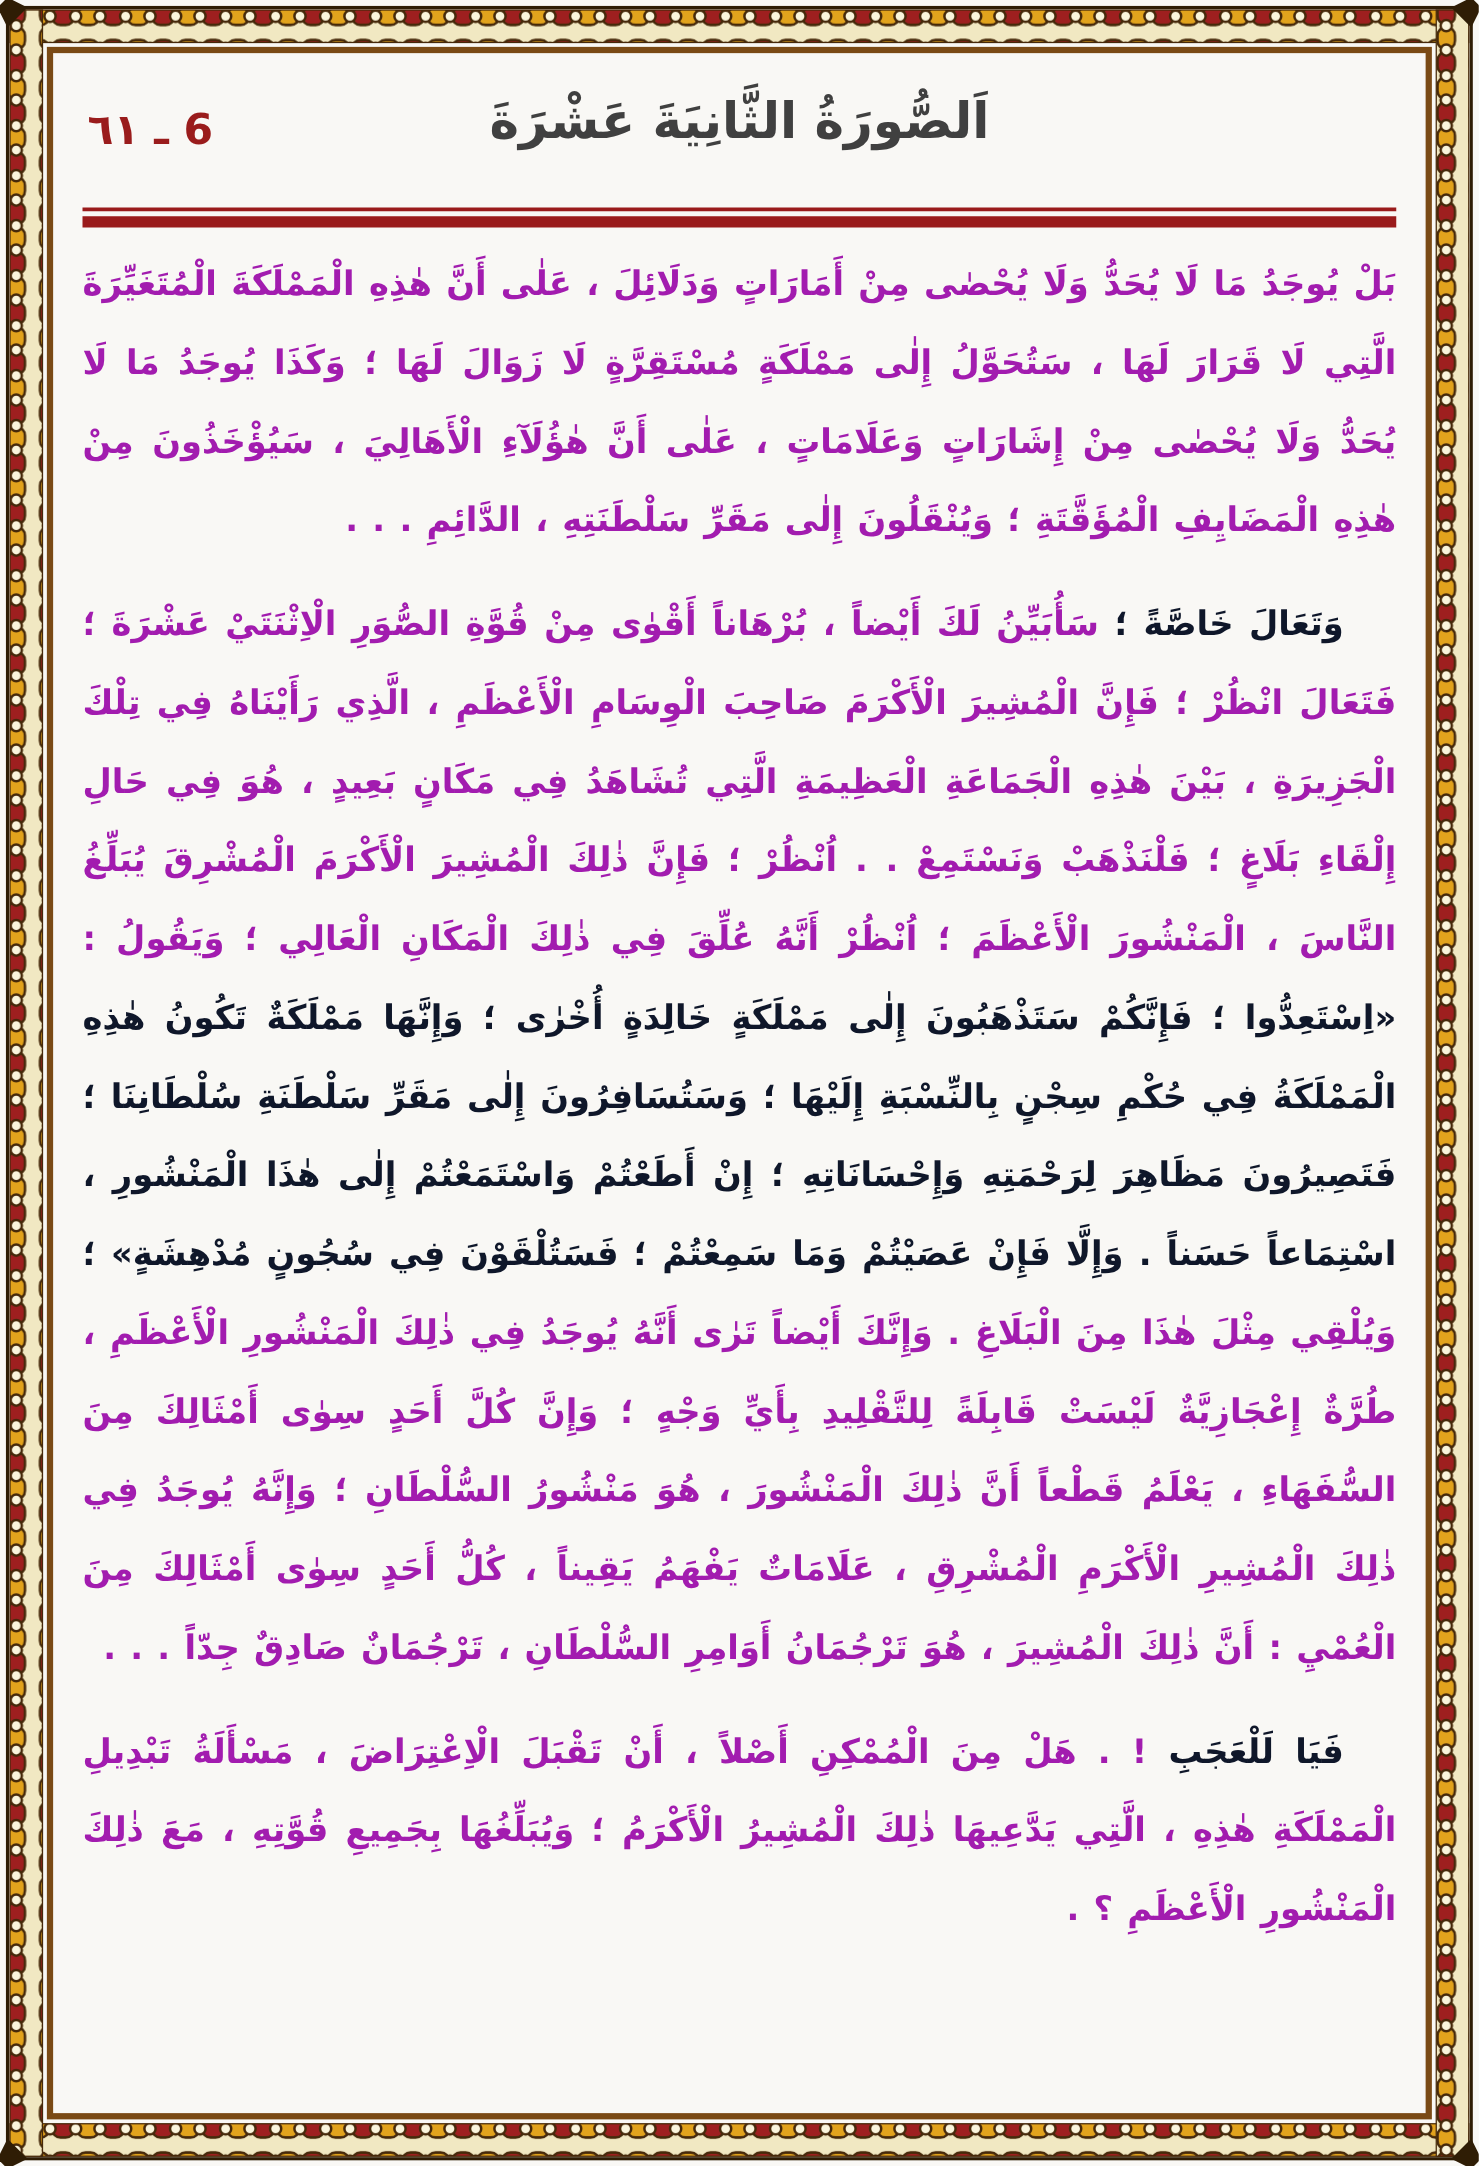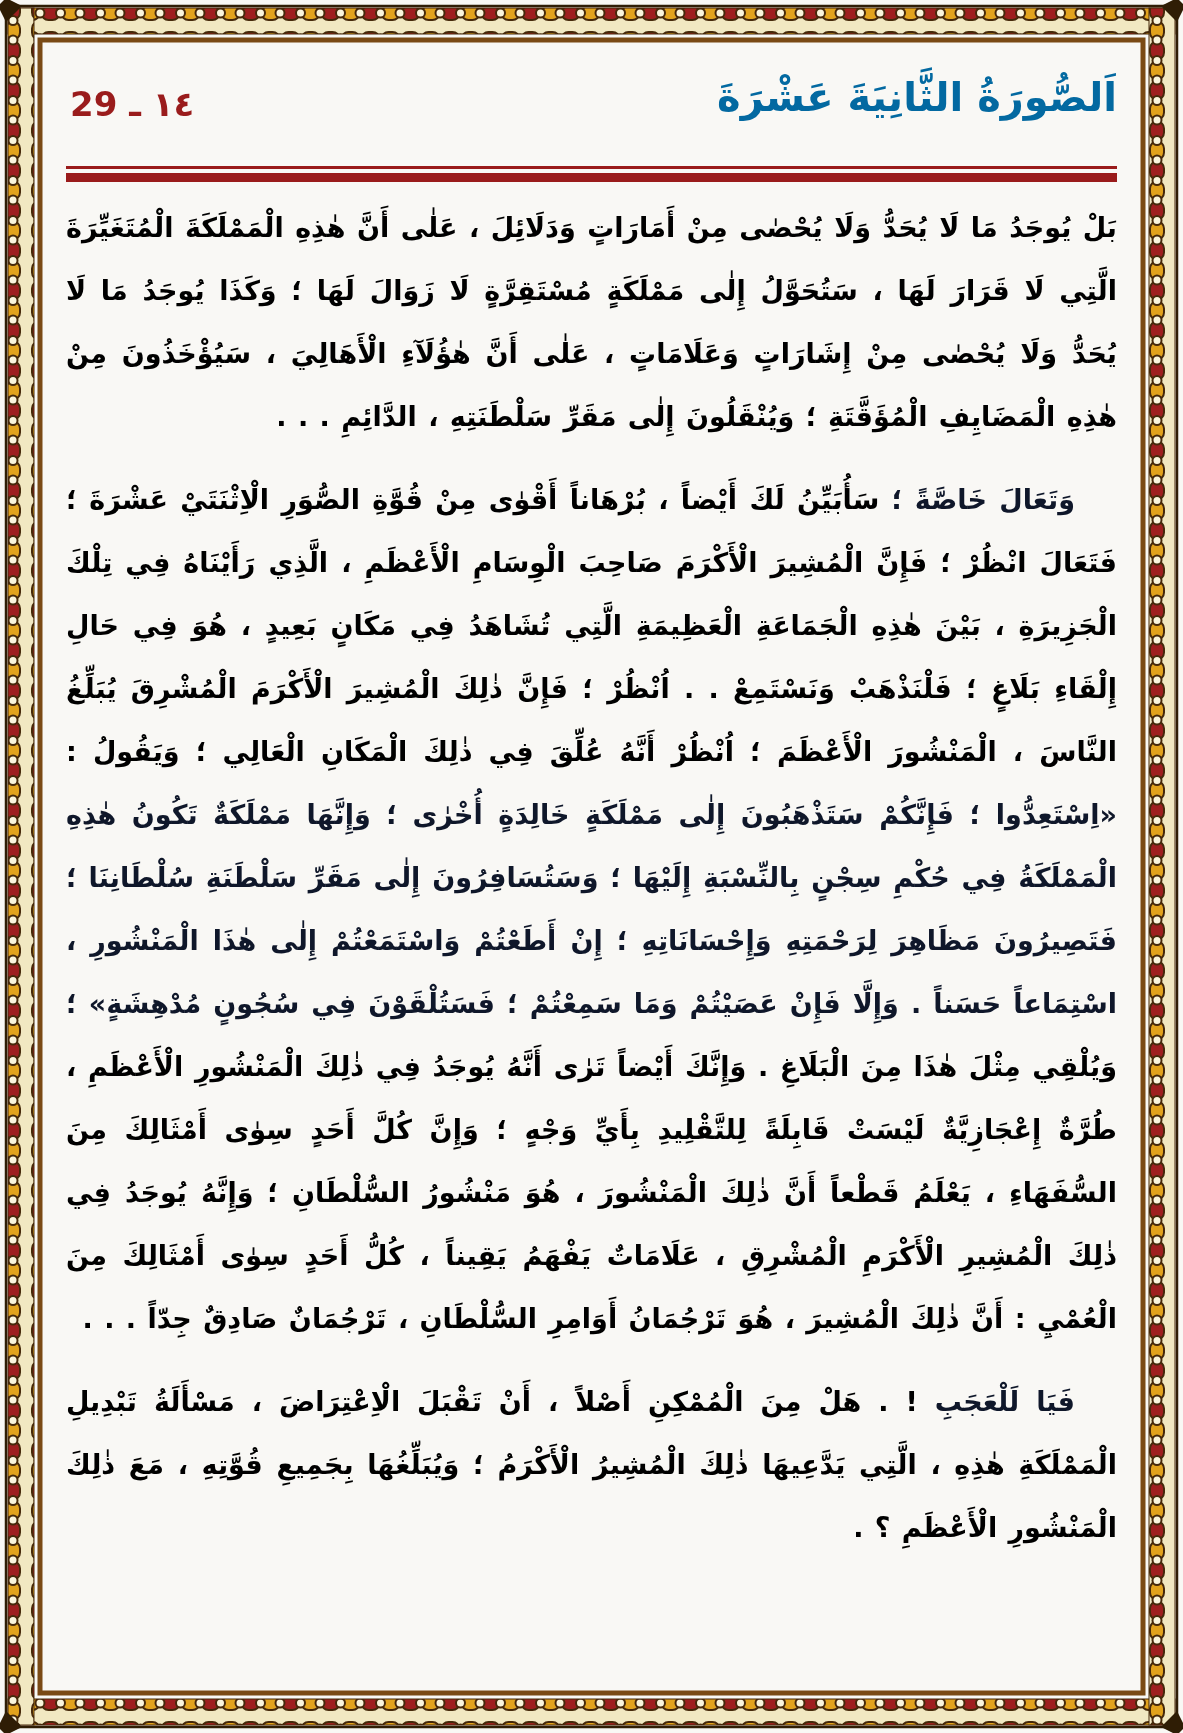--- a/index.html
+++ b/index.html
@@ -39,22 +39,22 @@
     top: 28px;
     color: #9a1c1c;
     font-size: 34px;
     font-weight: bold;
     direction: rtl;
     letter-spacing: 2px;
   }
   .page-title {
     margin: 0;
     padding-top: 18px;
-    text-align: right;
-    color: #0369a1;
+    text-align: center;
+    color: #404040;
     font-size: 40px;
     font-weight: bold;
   }
   .rule-thin  { height: 3px;  background: #9a1b1b; margin-top: 14px; }
   .rule-thick { height: 9px;  background: #9a1b1b; margin-top: 4px; }
   .body-text {
     margin-top: 14px;
     direction: rtl;
     text-align: justify;
     font-size: 27px;
@@ -62,21 +62,21 @@
     line-height: 63px;
     color: #161616;
     word-spacing: 2px;
   }
   .body-text p { margin: 0; }
   .body-text p + p { margin-top: 20px; }
   .indent-sm  { text-indent: 42px; }
   .indent-md  { text-indent: 56px; }
   .indent-lg  { text-indent: 120px; }
   .run-red   { color: #0f172a; }
-  .run-black { color: #000000; }
+  .run-black { color: #a21caf; }
 </style>
 </head>
 <body>
 
 <div class="page">
 
   <svg class="border-svg" width="1183" height="1733" viewBox="0 0 1183 1733" xmlns="http://www.w3.org/2000/svg">
     <defs>
       <pattern id="chainH" width="40" height="26" patternUnits="userSpaceOnUse">
         <rect width="40" height="26" fill="#f1e8c2"></rect>
@@ -107,21 +107,21 @@
 
     <path d="M6 22 L22 6 L6 -2 L-2 6 Z" fill="#2f1d05"></path>
     <path d="M1161 6 L1177 22 L1185 6 L1177 -2 Z" fill="#2f1d05"></path>
     <path d="M6 1711 L22 1727 L6 1735 L-2 1727 Z" fill="#2f1d05"></path>
     <path d="M1161 1727 L1177 1711 L1185 1727 L1177 1735 Z" fill="#2f1d05"></path>
   </svg>
 
   <div class="content">
 
     <header class="page-header">
-      <div class="page-number">١٤ ـ 29</div>
+      <div class="page-number">6 ـ ٦١</div>
       <h1 class="page-title">اَلصُّورَةُ الثَّانِيَةَ عَشْرَةَ</h1>
     </header>
 
     <div class="rule-thin"></div>
     <div class="rule-thick"></div>
 
     <div class="body-text">
       <p><span class="run-black">بَلْ يُوجَدُ مَا لَا يُحَدُّ وَلَا يُحْصٰى مِنْ أَمَارَاتٍ وَدَلَائِلَ ، عَلٰى أَنَّ هٰذِهِ الْمَمْلَكَةَ الْمُتَغَيِّرَةَ الَّتِي لَا قَرَارَ لَهَا ، سَتُحَوَّلُ إِلٰى مَمْلَكَةٍ مُسْتَقِرَّةٍ لَا زَوَالَ لَهَا ؛ وَكَذَا يُوجَدُ مَا لَا يُحَدُّ وَلَا يُحْصٰى مِنْ إِشَارَاتٍ وَعَلَامَاتٍ ، عَلٰى أَنَّ هٰؤُلَآءِ الْأَهَالِيَ ، سَيُؤْخَذُونَ مِنْ هٰذِهِ الْمَضَايِفِ الْمُؤَقَّتَةِ ؛ وَيُنْقَلُونَ إِلٰى مَقَرِّ سَلْطَنَتِهِ ، الدَّائِمِ . . .</span></p>
       <p class="indent-sm"><span class="run-red">وَتَعَالَ خَاصَّةً ؛ </span><span class="run-black">سَأُبَيِّنُ لَكَ أَيْضاً ، بُرْهَاناً أَقْوٰى مِنْ قُوَّةِ الصُّوَرِ الْاِثْنَتَيْ عَشْرَةَ ؛ فَتَعَالَ انْظُرْ ؛ فَإِنَّ الْمُشِيرَ الْأَكْرَمَ صَاحِبَ الْوِسَامِ الْأَعْظَمِ ، الَّذِي رَأَيْنَاهُ فِي تِلْكَ الْجَزِيرَةِ ، بَيْنَ هٰذِهِ الْجَمَاعَةِ الْعَظِيمَةِ الَّتِي تُشَاهَدُ فِي مَكَانٍ بَعِيدٍ ، هُوَ فِي حَالِ إِلْقَاءِ بَلَاغٍ ؛ فَلْنَذْهَبْ وَنَسْتَمِعْ . . اُنْظُرْ ؛ فَإِنَّ ذٰلِكَ الْمُشِيرَ الْأَكْرَمَ الْمُشْرِقَ يُبَلِّغُ النَّاسَ ، الْمَنْشُورَ الْأَعْظَمَ ؛ اُنْظُرْ أَنَّهُ عُلِّقَ فِي ذٰلِكَ الْمَكَانِ الْعَالِي ؛ وَيَقُولُ : </span><span class="run-red">«اِسْتَعِدُّوا ؛ فَإِنَّكُمْ سَتَذْهَبُونَ إِلٰى مَمْلَكَةٍ خَالِدَةٍ أُخْرٰى ؛ وَإِنَّهَا مَمْلَكَةٌ تَكُونُ هٰذِهِ الْمَمْلَكَةُ فِي حُكْمِ سِجْنٍ بِالنِّسْبَةِ إِلَيْهَا ؛ وَسَتُسَافِرُونَ إِلٰى مَقَرِّ سَلْطَنَةِ سُلْطَانِنَا ؛ فَتَصِيرُونَ مَظَاهِرَ لِرَحْمَتِهِ وَإِحْسَانَاتِهِ ؛ إِنْ أَطَعْتُمْ وَاسْتَمَعْتُمْ إِلٰى هٰذَا الْمَنْشُورِ ، اسْتِمَاعاً حَسَناً . وَإِلَّا فَإِنْ عَصَيْتُمْ وَمَا سَمِعْتُمْ ؛ فَسَتُلْقَوْنَ فِي سُجُونٍ مُدْهِشَةٍ» ؛ </span><span class="run-black">وَيُلْقِي مِثْلَ هٰذَا مِنَ الْبَلَاغِ . وَإِنَّكَ أَيْضاً تَرٰى أَنَّهُ يُوجَدُ فِي ذٰلِكَ الْمَنْشُورِ الْأَعْظَمِ ، طُرَّةٌ إِعْجَازِيَّةٌ لَيْسَتْ قَابِلَةً لِلتَّقْلِيدِ بِأَيِّ وَجْهٍ ؛ وَإِنَّ كُلَّ أَحَدٍ سِوٰى أَمْثَالِكَ مِنَ السُّفَهَاءِ ، يَعْلَمُ قَطْعاً أَنَّ ذٰلِكَ الْمَنْشُورَ ، هُوَ مَنْشُورُ السُّلْطَانِ ؛ وَإِنَّهُ يُوجَدُ فِي ذٰلِكَ الْمُشِيرِ الْأَكْرَمِ الْمُشْرِقِ ، عَلَامَاتٌ يَفْهَمُ يَقِيناً ، كُلُّ أَحَدٍ سِوٰى أَمْثَالِكَ مِنَ الْعُمْيِ : أَنَّ ذٰلِكَ الْمُشِيرَ ، هُوَ تَرْجُمَانُ أَوَامِرِ السُّلْطَانِ ، تَرْجُمَانٌ صَادِقٌ جِدّاً . . .</span></p>
       <p class="indent-sm"><span class="run-red">فَيَا لَلْعَجَبِ </span><span class="run-black">! . هَلْ مِنَ الْمُمْكِنِ أَصْلاً ، أَنْ تَقْبَلَ الْاِعْتِرَاضَ ، مَسْأَلَةُ تَبْدِيلِ الْمَمْلَكَةِ هٰذِهِ ، الَّتِي يَدَّعِيهَا ذٰلِكَ الْمُشِيرُ الْأَكْرَمُ ؛ وَيُبَلِّغُهَا بِجَمِيعِ قُوَّتِهِ ، مَعَ ذٰلِكَ الْمَنْشُورِ الْأَعْظَمِ ؟ .</span></p>

